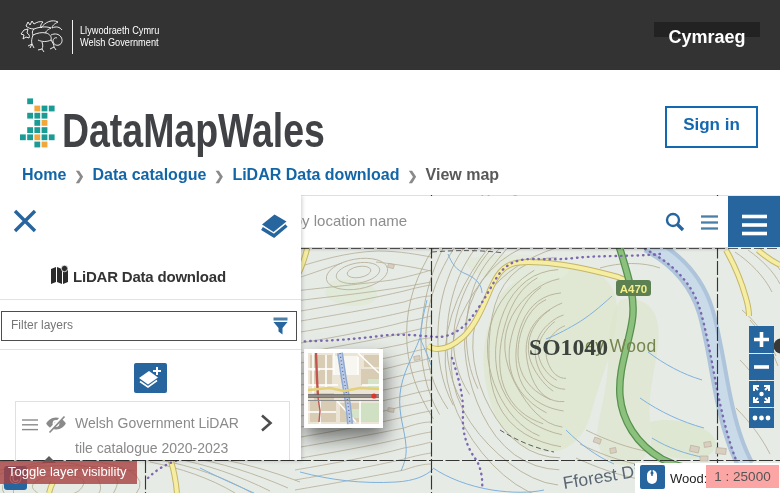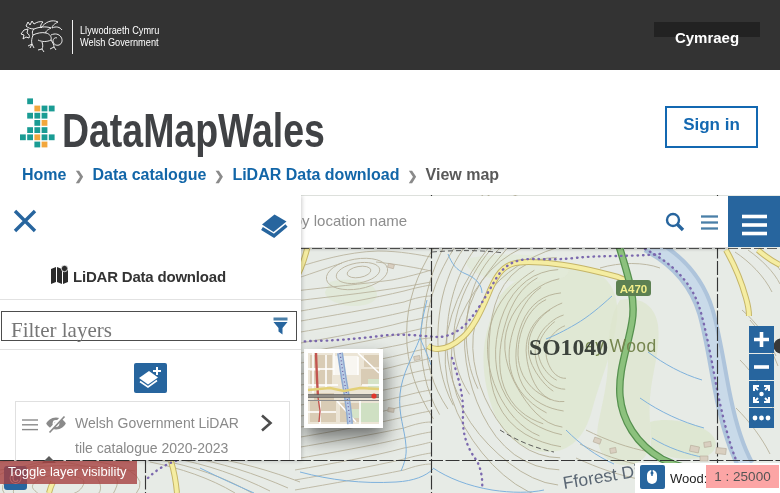--- a/index.html
+++ b/index.html
@@ -4,21 +4,21 @@
 <style>
   * { margin:0; padding:0; box-sizing:border-box; }
   html,body { width:780px; height:493px; overflow:hidden; font-family:"Liberation Sans", sans-serif; background:#fff; }
   #page { position:relative; width:780px; height:493px; }
 
   
   #topbar { position:absolute; left:0; top:0; width:780px; height:70px; background:#333333; }
   #dragon { position:absolute; left:20px; top:18px; }
   #wgsep { position:absolute; left:72px; top:20px; width:1px; height:34px; background:#f0f0f0; }
   #wgtxt { position:absolute; left:80px; top:23.5px; color:#ffffff; font-size:11.5px; line-height:12.1px; transform:scale(0.8,1); transform-origin:0 0; }
-  #cymraeg { position:absolute; left:654px; top:22px; width:106px; height:15px; background:#222222; color:#fff; font-weight:bold; font-size:15px; text-align:center; line-height:31px; }
+  #cymraeg { position:absolute; left:654px; top:22px; width:106px; height:15px; background:#222222; color:#fff; font-weight:bold; font-size:18px; text-align:center; line-height:31px; }
 
   
   #logo-mark { position:absolute; left:20px; top:96px; }
   #logo-text { position:absolute; left:62px; top:103px; font-size:48px; font-weight:bold; color:#404245; transform:scale(0.78,1); transform-origin:0 0; letter-spacing:0px; }
   #signin { position:absolute; left:665px; top:106px; width:93px; height:42px; border:2px solid #1368b1; color:#1368b1; font-weight:bold; font-size:17px; text-align:center; line-height:34px; background:#fff; }
   #crumbs { position:absolute; left:22px; top:166px; font-size:16px; font-weight:bold; color:#1266a8; white-space:nowrap; }
   #crumbs .sep { color:#8a8a8a; font-weight:bold; padding:0 8px; font-size:12px; }
   #crumbs .cur { color:#595959; font-weight:bold; }
 
   
@@ -40,21 +40,21 @@
   #scaleval { position:absolute; left:71px; top:2.5px; width:73px; height:23px; background:#fca5a5; color:#555; font-size:13.5px; text-align:center; line-height:23px; }
 
   
   #minimap { position:absolute; left:304px; top:154px; width:79px; height:79px; background:#fff; box-shadow:2px 10px 18px rgba(30,30,30,0.6); }
 
   
   #panel { position:absolute; left:0; top:0; width:301px; height:265px; background:#fff; box-shadow:1px 1px 4px rgba(0,0,0,0.2); }
   #panel .divider { position:absolute; left:0; width:301px; height:1px; background:#e2e2e2; }
   #ptitle { position:absolute; left:73px; top:72.5px; font-size:15px; font-weight:bold; color:#333; letter-spacing:-0.2px; }
   #filterbox { position:absolute; left:1px; top:116px; width:296px; height:30px; border:1.5px solid #4d4d4d; background:#fff; }
-  #filterbox span { position:absolute; left:9px; top:6px; font-size:21px; color:#767676;font-family:Liberation Serif, serif; }
+  #filterbox span { position:absolute; left:9px; top:6px; font-size:12px; color:#767676; }
   #addbtn { position:absolute; left:134px; top:168px; width:33px; height:30px; background:#27659e; border-radius:2px; }
   #layeritem { position:absolute; left:15px; top:206px; width:275px; height:59px; border:1px solid #e0e0e0; border-bottom:none; background:#fff; }
   #layeritem .t1 { position:absolute; left:59px; top:9px; font-size:14px; color:#8a8a8a; line-height:25px; }
 
   
   #tooltip { position:absolute; left:0; top:266px; width:137px; height:22.5px; background:rgba(166,64,64,0.8); color:#fff; font-size:13px; line-height:22.5px; padding-left:8px; white-space:nowrap; overflow:hidden; }
   #tipArrow { position:absolute; left:42px; top:261px; width:0; height:0; border-left:7px solid transparent; border-right:7px solid transparent; border-bottom:7px solid #5c5c5c; }
   #attrib { position:absolute; left:4px; top:271px; width:23px; height:24px; background:#27659e; border-radius:3px; color:#fff; text-align:center; font-size:16.5px; line-height:24px; }
 </style>
 </head>

